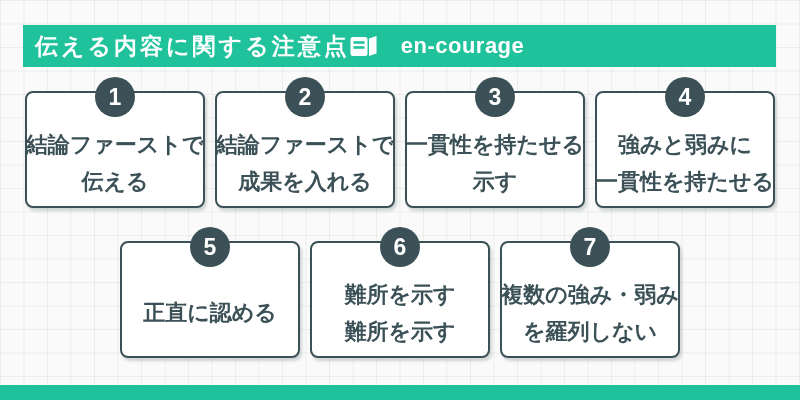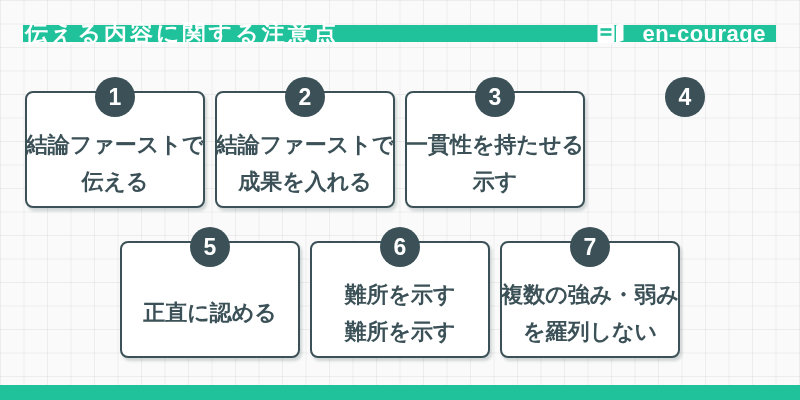--- a/index.html
+++ b/index.html
@@ -11,30 +11,30 @@
   #screen{
     position:relative;width:800px;height:400px;overflow:hidden;
     background-color:#fafafa;
     background-image:
       linear-gradient(to right, rgba(0,0,0,0.05) 1px, transparent 1px),
       linear-gradient(to bottom, rgba(0,0,0,0.05) 1px, transparent 1px);
     background-size:23.5px 23.5px;
   }
   
   .header-bar{
-    position:absolute;left:23px;top:25px;width:753px;height:17px;
+    position:absolute;left:23px;top:25px;width:753px;height:42px;
     background:#1fc29b;
-    display:flex;align-items:center;justify-content:space-between;
-    padding:0 10px 0 2px;box-sizing:border-box;
+    display:flex;align-items:center;justify-content:flex-start;
+    padding:0 10px 0 12px;box-sizing:border-box;
   }
   .page-title{
     color:#ffffff;font-size:23px;font-weight:bold;letter-spacing:3px;
     white-space:nowrap;line-height:33px;
   }
-  .logo{display:flex;align-items:center;gap:18px;}
+  .logo{display:flex;align-items:center;gap:24px;}
   .logo-text{color:#ffffff;font-size:22px;font-weight:bold;letter-spacing:0.5px;}
   
   .row{
     position:absolute;left:0;width:800px;
     display:flex;justify-content:center;gap:10px;
   }
   .row-1{top:77px;}
   .row-2{top:227px;}
   .card-wrap{position:relative;width:180px;padding-top:14px;box-sizing:border-box;}
   .num-circle{
@@ -106,20 +106,24 @@
         </div>
       <div class="card">
         <div class="card-line">一貫性を持たせる</div>
         <div class="card-line">示す</div>
       </div>
     </div>
     <div class="card-wrap">
       <div class="num-circle">
           <span>4</span>
         </div>
+      <div class="card">
+        <div class="card-line">強みと弱みに</div>
+        <div class="card-line">一貫性を持たせる</div>
+      </div>
     </div>
   </div>
 
   <div class="row row-2">
     <div class="card-wrap">
       <div class="num-circle">
           <span>5</span>
         </div>
       <div class="card">
         <div class="card-line">正直に認める</div>

